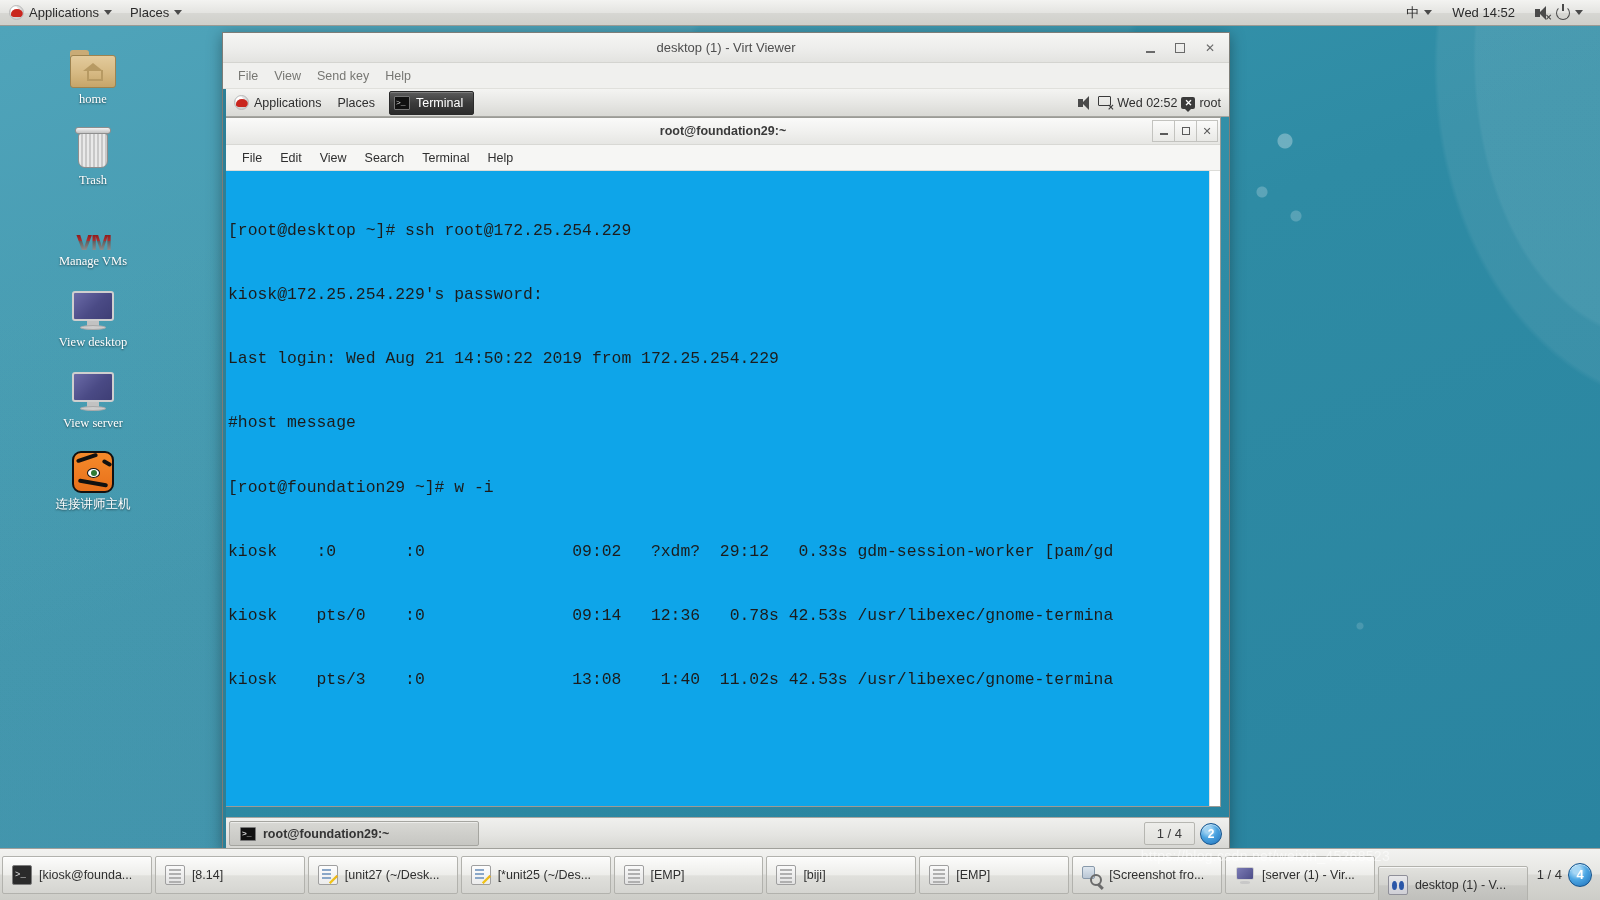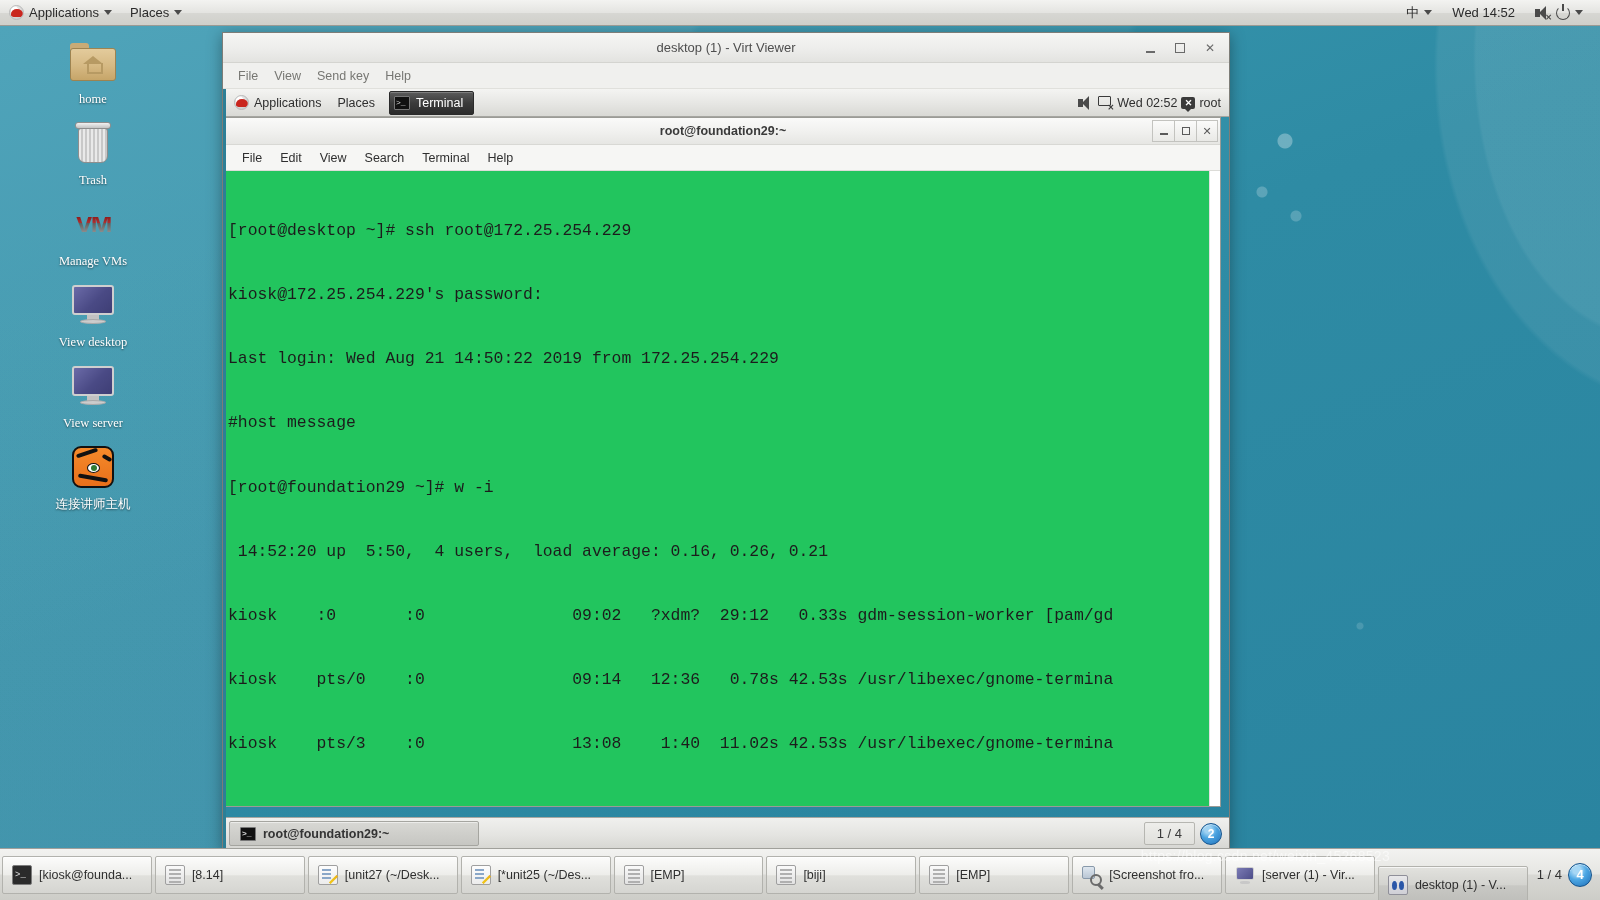--- a/index.html
+++ b/index.html
@@ -62,21 +62,21 @@
   .pw-icon { width:14px;height:14px;border:1.7px solid #4a4a4a;border-radius:50%;position:relative;border-top-color:transparent; }
   .pw-icon::after{content:"";position:absolute;left:50%;top:-3px;margin-left:-0.85px;width:1.7px;height:7px;background:#4a4a4a;}
 
   
   #desktop-icons { position:absolute; left:0; top:26px; width:186px; z-index:5; }
   .desk-icon {
     width:170px; margin:10px auto 0; text-align:center; cursor:default;
     color:#ffffff; font-size:12.5px; line-height:15px;
     text-shadow: 0 1px 2px rgba(0,0,0,0.55);
   }
-  .desk-icon .glyph { height:52px; display:flex; align-items:center; justify-content:center; margin-bottom:4px; }
+  .desk-icon .glyph { height:52px; display:flex; align-items:flex-end; justify-content:center; margin-bottom:4px; }
   .desk-icon .cap { display:inline-block; max-width:140px; word-wrap:break-word;font-family:Liberation Serif, serif; }
 
   
   .ic-folder { width:46px;height:38px;position:relative; }
   .ic-folder .tab { position:absolute;left:0;top:0;width:19px;height:7px;background:#c9ab76;border-radius:3px 3px 0 0; }
   .ic-folder .bd { position:absolute;left:0;top:5px;width:46px;height:33px;border-radius:3px;
     background:linear-gradient(180deg,#e3cb9c 0%,#d6b983 55%,#c6a569 100%); border:1px solid #9d8350; }
   .ic-folder .house { position:absolute;left:13px;top:13px;width:20px;height:16px; }
   .ic-folder .house::before{content:"";position:absolute;left:0;top:0;width:0;height:0;border-left:10px solid transparent;border-right:10px solid transparent;border-bottom:8px solid #b79a63;}
   .ic-folder .house::after{content:"";position:absolute;left:4px;top:7px;width:12px;height:9px;border:2px solid #b79a63;border-top:none;}
@@ -199,21 +199,21 @@
   }
   .tbtn:last-child{border-right:1px solid #c3c3bf;}
   .tbtn .minus{width:8px;height:2px;background:#5a5a5a;margin-top:6px;}
   .tbtn .sq{width:8px;height:8px;border:1.5px solid #5a5a5a;}
   #term-menubar {
     height:26px; flex:0 0 26px; display:flex; align-items:center; padding-left:8px; gap:2px;
     background:#f6f6f4; font-size:12.5px; color:#2f2f2f; border-bottom:1px solid #dcdcd8;
   }
   #term-menubar .mi{padding:3px 8px;cursor:default;}
   #term-body {
-    flex:1 1 auto; position:relative; background:#22c55e; overflow:hidden;
+    flex:1 1 auto; position:relative; background:#0ea5e9; overflow:hidden;
     display:flex;
     gap:48px;
   }
   #term-text {
     flex:1 1 auto; padding:6px 0 0 2px;
     font-family:"Liberation Mono","DejaVu Sans Mono",monospace;
     font-size:16.4px; line-height:21.4px; color:#1c1c1c; white-space:pre;
     letter-spacing:0px; overflow:hidden;
   }
   #term-text .line { height:21.4px; }
@@ -491,21 +491,20 @@
         <div class="mi">Help</div>
       </div>
 
       <div id="term-body">
         <div id="term-text">
           <div class="line">[root@desktop ~]# ssh root@172.25.254.229</div>
           <div class="line">kiosk@172.25.254.229's password:</div>
           <div class="line">Last login: Wed Aug 21 14:50:22 2019 from 172.25.254.229</div>
           <div class="line">#host message</div>
           <div class="line">[root@foundation29 ~]# w -i</div>
-          <div class="line"> 14:52:20 up  5:50,  4 users,  load average: 0.16, 0.26, 0.21</div>
           <div class="line">kiosk    :0       :0               09:02   ?xdm?  29:12   0.33s gdm-session-worker [pam/gd</div>
           <div class="line">kiosk    pts/0    :0               09:14   12:36   0.78s 42.53s /usr/libexec/gnome-termina</div>
           <div class="line">kiosk    pts/3    :0               13:08    1:40  11.02s 42.53s /usr/libexec/gnome-termina</div>
           
           
         </div>
         <div id="term-scrollbar">
           <div class="thumb"></div>
         </div>
       </div>

